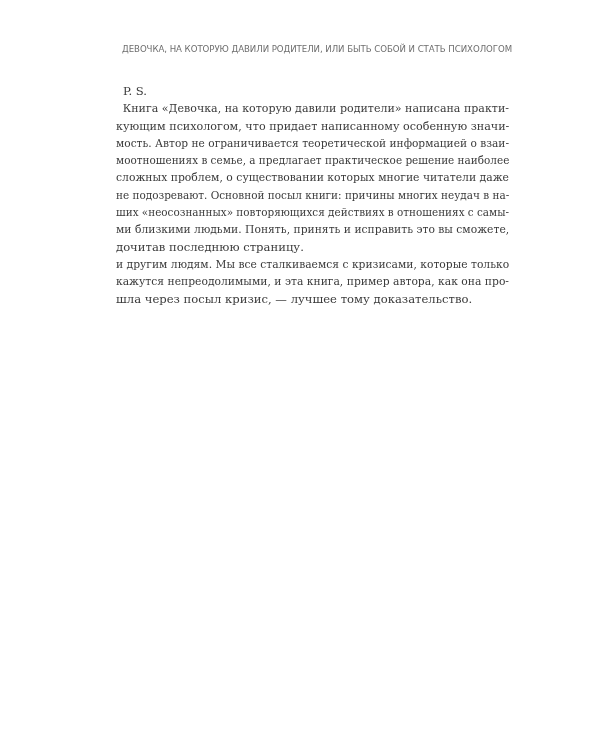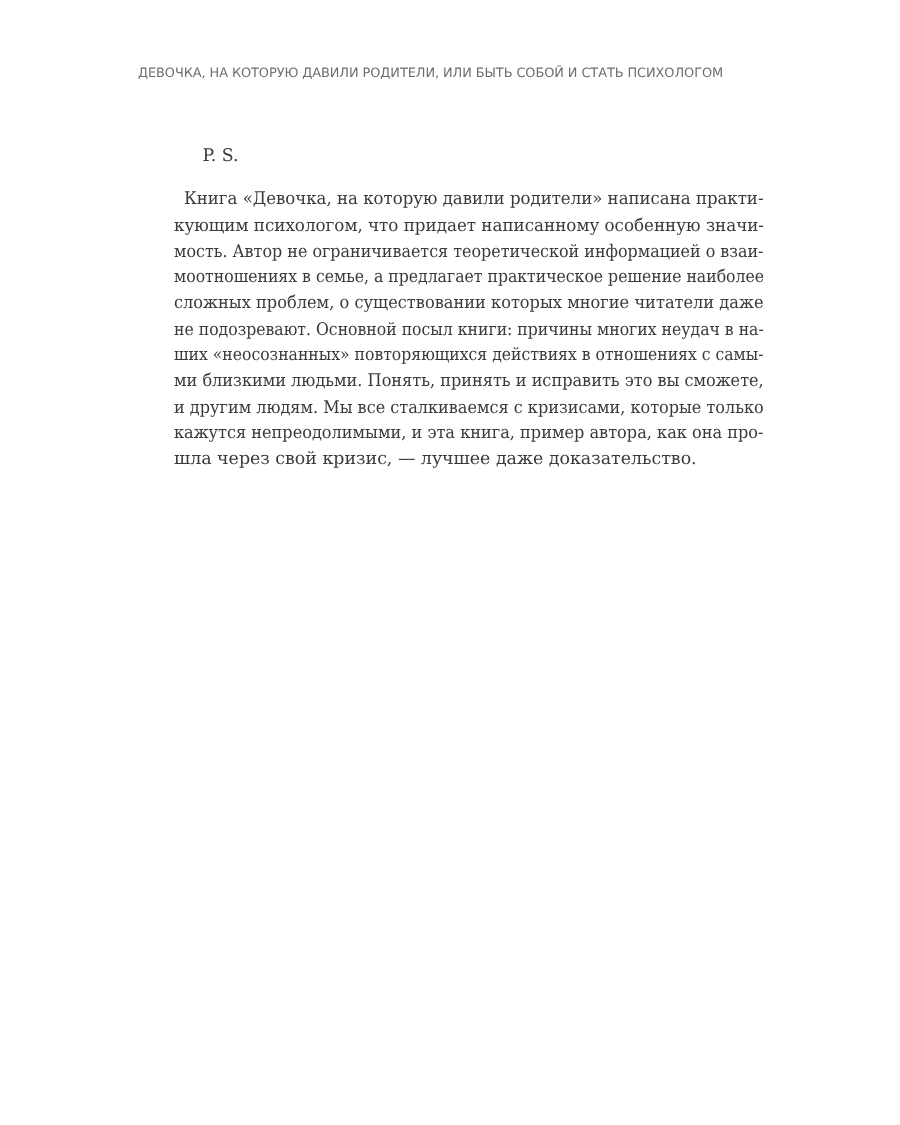--- a/index.html
+++ b/index.html
@@ -1,32 +1,32 @@
 <!DOCTYPE html>
 <html><head>
 <meta charset="utf-8">
 <style>
   html, body { margin: 0; padding: 0; }
   body {
     width: 600px; height: 750px; background: #ffffff; position: relative; overflow: hidden;
   }
   .running-head {
-    position: absolute; left: 92px; top: 44px; width: 406px;
+    position: absolute; left: 122px; top: 44px; width: 406px;
     font-family: "DejaVu Sans", sans-serif;
     font-size: 8.6px; letter-spacing: -0.05px; color: #6e6e6e;
     white-space: nowrap; text-transform: uppercase; font-weight: normal;
     transform-origin: left top;
   }
   .content {
     position: absolute; left: 116px; top: 83px; width: 393px;
     font-family: "DejaVu Serif", serif;
     font-size: 11.6px; line-height: 17.3px; color: #3a3a3a;
     text-align: justify; hyphens: manual;
   }
-  .content p { margin: 12px; text-indent: 0; }
+  .content p { margin: 0; text-indent: 0; }
   .content .ps { text-indent: 7px; }
   .line { display: block; text-align: justify; text-align-last: justify; white-space: nowrap; overflow: visible; }
   .line.last { text-align-last: left; }
   .line.first { text-indent: 7px; }
 </style>
 </head>
 <body>
 
 <div class="running-head" style="transform: scaleX(1);">ДЕВОЧКА, НА КОТОРУЮ ДАВИЛИ РОДИТЕЛИ, ИЛИ БЫТЬ СОБОЙ И СТАТЬ ПСИХОЛОГОМ</div>
 
@@ -35,20 +35,21 @@
 
   <div>
     <span class="line first" style="display: block; transform-origin: left top; transform: scaleX(0.951574); width: 413px;">Книга «Девочка, на которую давили родители» написана практи-</span>
     <span class="line" style="display: block; transform-origin: left top; transform: scaleX(0.96088); width: 409px;">кующим психологом, что придает написанному особенную значи-</span>
     <span class="line" style="display: block; transform-origin: left top; transform: scaleX(0.916084); width: 429px;">мость. Автор не ограничивается теоретической информацией о взаи-</span>
     <span class="line" style="display: block; transform-origin: left top; transform: scaleX(0.901376); width: 436px;">моотношениях в семье, а предлагает практическое решение наиболее</span>
     <span class="line" style="display: block; transform-origin: left top; transform: scaleX(0.93128); width: 422px;">сложных проблем, о существовании которых многие читатели даже</span>
     <span class="line" style="display: block; transform-origin: left top; transform: scaleX(0.901376); width: 436px;">не подозревают. Основной посыл книги: причины многих неудач в на-</span>
     <span class="line" style="display: block; transform-origin: left top; transform: scaleX(0.899314); width: 437px;">ших «неосознанных» повторяющихся действиях в отношениях с самы-</span>
     <span class="line" style="display: block; transform-origin: left top; transform: scaleX(0.926887); width: 424px;">ми близкими людьми. Понять, принять и исправить это вы сможете,</span>
+    <span class="line last" style="display: block;">дочитав последнюю страницу.</span>
   </div>
 
   <div>
     <span class="line" style="display: block; transform-origin: left top; transform: scaleX(0.924706); width: 425px;">и другим людям. Мы все сталкиваемся с кризисами, которые только</span>
     <span class="line" style="display: block; transform-origin: left top; transform: scaleX(0.926887); width: 424px;">кажутся непреодолимыми, и эта книга, пример автора, как она про-</span>
-    <span class="line last" style="display: block;">шла через свой кризис, — лучшее даже доказательство.</span>
+    <span class="line last" style="display: block;">шла через посыл кризис, — лучшее тому доказательство.</span>
   </div>
 </div>
 
 </body></html>

